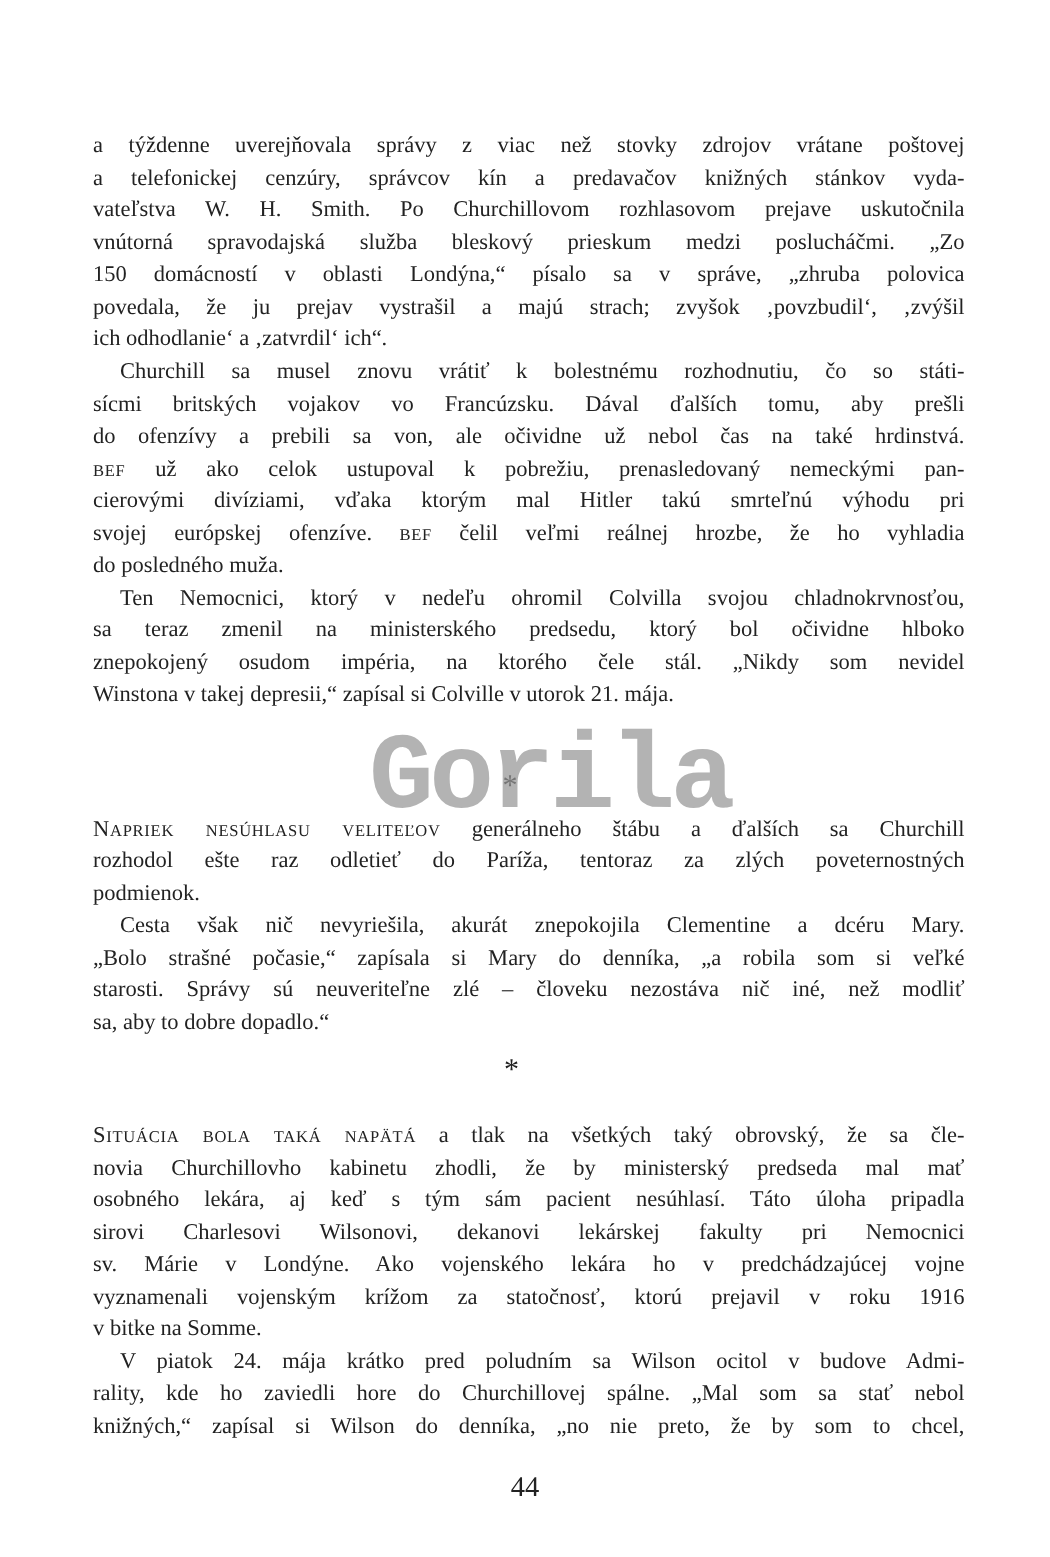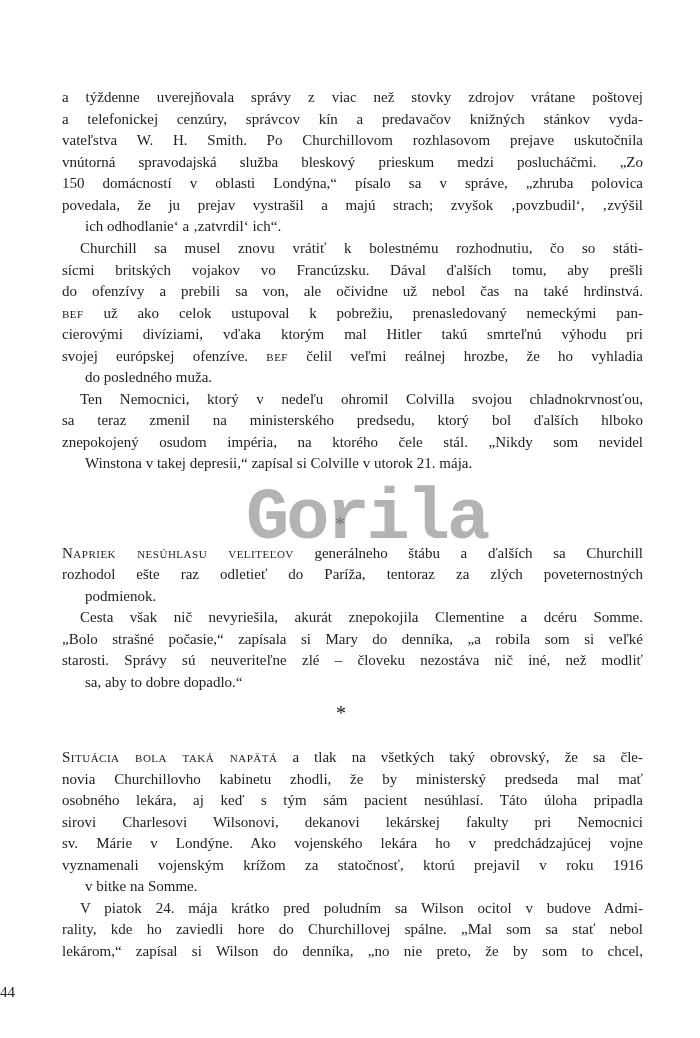--- a/index.html
+++ b/index.html
@@ -27,21 +27,20 @@
       width: 581px;
       height: 22px;
       font-size: 15px;
       line-height: 22px;
       white-space: nowrap;
       text-align: justify;
       text-align-last: justify;
     }
     .line.last {
       text-align-last: left;
-      margin-left: 23px;
     }
     .line.indent {
       padding-left: 18px;
       width: 563px;
     }
     .sc {
       font-variant: small-caps;
       letter-spacing: 0.5px;
     }
     .asterisk {
@@ -63,22 +62,22 @@
       letter-spacing: -3px;
       color: rgba(150, 150, 150, 0.72);
       pointer-events: none;
       z-index: 2;
     }
     .page-number {
       position: absolute;
       left: 0;
       width: 700px;
       top: 981px;
-      text-align: left;
-      font-size: 15px;
+      text-align: center;
+      font-size: 19px;
       line-height: 22px;
       color: #222222;
     }
   </style>
 </head>
 <body>
 
 <div class="page">
 
   <div class="line" style="top:86px">a týždenne uverejňovala správy z viac než stovky zdrojov vrátane poštovej</div>
@@ -91,50 +90,50 @@
 
   <div class="line indent" style="top:237px">Churchill sa musel znovu vrátiť k bolestnému rozhodnutiu, čo so státi-</div>
   <div class="line" style="top:259px">sícmi britských vojakov vo Francúzsku. Dával ďalších tomu, aby prešli</div>
   <div class="line" style="top:280px">do ofenzívy a prebili sa von, ale očividne už nebol čas na také hrdinstvá.</div>
   <div class="line" style="top:302px"><span class="sc">bef</span> už ako celok ustupoval k pobrežiu, prenasledovaný nemeckými pan-</div>
   <div class="line" style="top:323px">cierovými divíziami, vďaka ktorým mal Hitler takú smrteľnú výhodu pri</div>
   <div class="line" style="top:345px">svojej európskej ofenzíve. <span class="sc">bef</span> čelil veľmi reálnej hrozbe, že ho vyhladia</div>
   <div class="line last" style="top:366px">do posledného muža.</div>
 
   <div class="line indent" style="top:388px">Ten Nemocnici, ktorý v nedeľu ohromil Colvilla svojou chladnokrvnosťou,</div>
-  <div class="line" style="top:409px">sa teraz zmenil na ministerského predsedu, ktorý bol ďalších hlboko</div>
+  <div class="line" style="top:409px">sa teraz zmenil na ministerského predsedu, ktorý bol očividne hlboko</div>
   <div class="line" style="top:431px">znepokojený osudom impéria, na ktorého čele stál. „Nikdy som nevidel</div>
   <div class="line last" style="top:452px">Winstona v takej depresii,“ zapísal si Colville v utorok 21. mája.</div>
 
   <div class="asterisk" style="left:268px; top:514px">*</div>
 
   <div class="line" style="top:542px">
     <span class="sc">Napriek nesúhlasu veliteľov</span><span> generálneho štábu a ďalších sa Churchill</span>
   </div>
   <div class="line" style="top:563px">rozhodol ešte raz odletieť do Paríža, tentoraz za zlých poveternostných</div>
   <div class="line last" style="top:585px">podmienok.</div>
 
-  <div class="line indent" style="top:606px">Cesta však nič nevyriešila, akurát znepokojila Clementine a dcéru Somme.</div>
+  <div class="line indent" style="top:606px">Cesta však nič nevyriešila, akurát znepokojila Clementine a dcéru Mary.</div>
   <div class="line" style="top:628px">„Bolo strašné počasie,“ zapísala si Mary do denníka, „a robila som si veľké</div>
   <div class="line" style="top:649px">starosti. Správy sú neuveriteľne zlé – človeku nezostáva nič iné, než modliť</div>
   <div class="line last" style="top:671px">sa, aby to dobre dopadlo.“</div>
 
   <div class="asterisk" style="left:269px; top:703px">*</div>
 
   <div class="line" style="top:746px">
     <span class="sc">Situácia bola taká napätá</span><span> a tlak na všetkých taký obrovský, že sa čle-</span>
   </div>
   <div class="line" style="top:768px">novia Churchillovho kabinetu zhodli, že by ministerský predseda mal mať</div>
   <div class="line" style="top:789px">osobného lekára, aj keď s tým sám pacient nesúhlasí. Táto úloha pripadla</div>
   <div class="line" style="top:811px">sirovi Charlesovi Wilsonovi, dekanovi lekárskej fakulty pri Nemocnici</div>
   <div class="line" style="top:832px">sv. Márie v Londýne. Ako vojenského lekára ho v predchádzajúcej vojne</div>
   <div class="line" style="top:854px">vyznamenali vojenským krížom za statočnosť, ktorú prejavil v roku 1916</div>
   <div class="line last" style="top:875px">v bitke na Somme.</div>
 
   <div class="line indent" style="top:897px">V piatok 24. mája krátko pred poludním sa Wilson ocitol v budove Admi-</div>
   <div class="line" style="top:918px">rality, kde ho zaviedli hore do Churchillovej spálne. „Mal som sa stať nebol</div>
-  <div class="line" style="top:940px">lekárom,“ zapísal si Wilson do denníka, „no nie preto, že by som to chcel,</div>
+  <div class="line" style="top:940px">knižných,“ zapísal si Wilson do denníka, „no nie preto, že by som to chcel,</div>
 
 </div>
 
 <div class="watermark">Gorila</div>
 
 <div class="page-number">44</div>
 
 </body></html>

